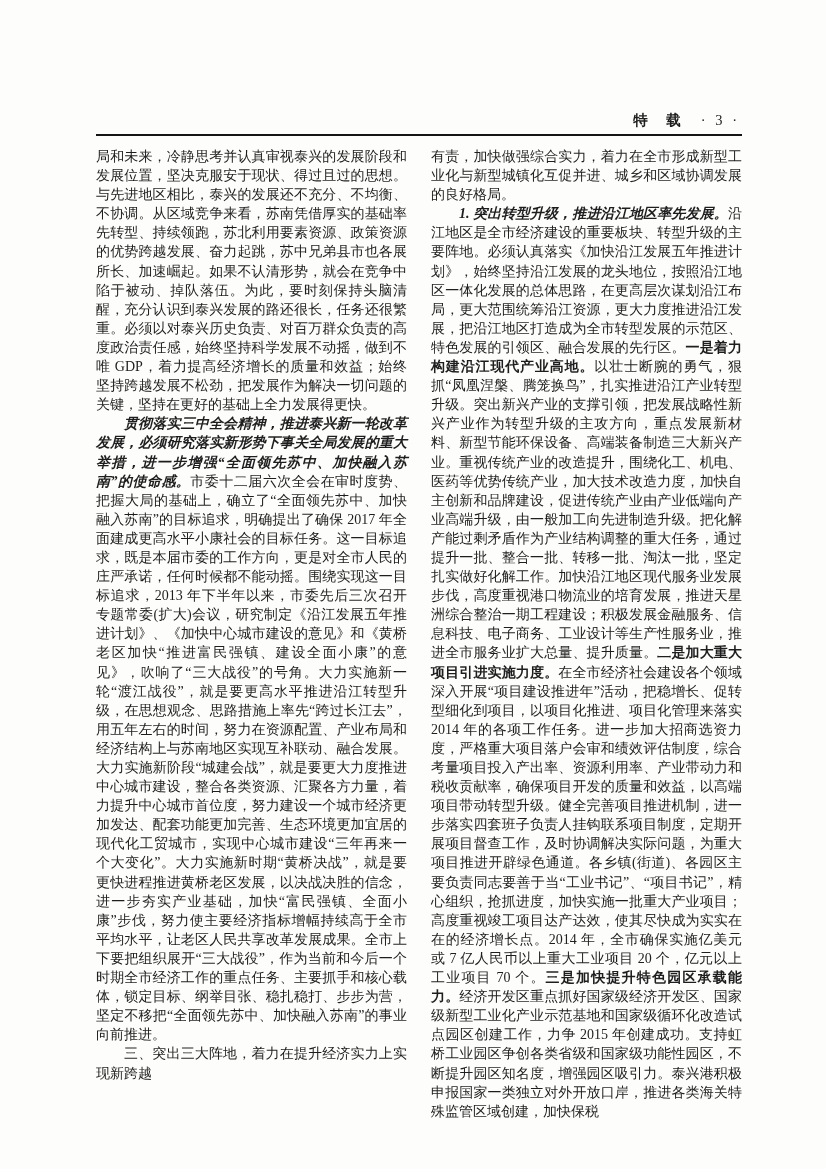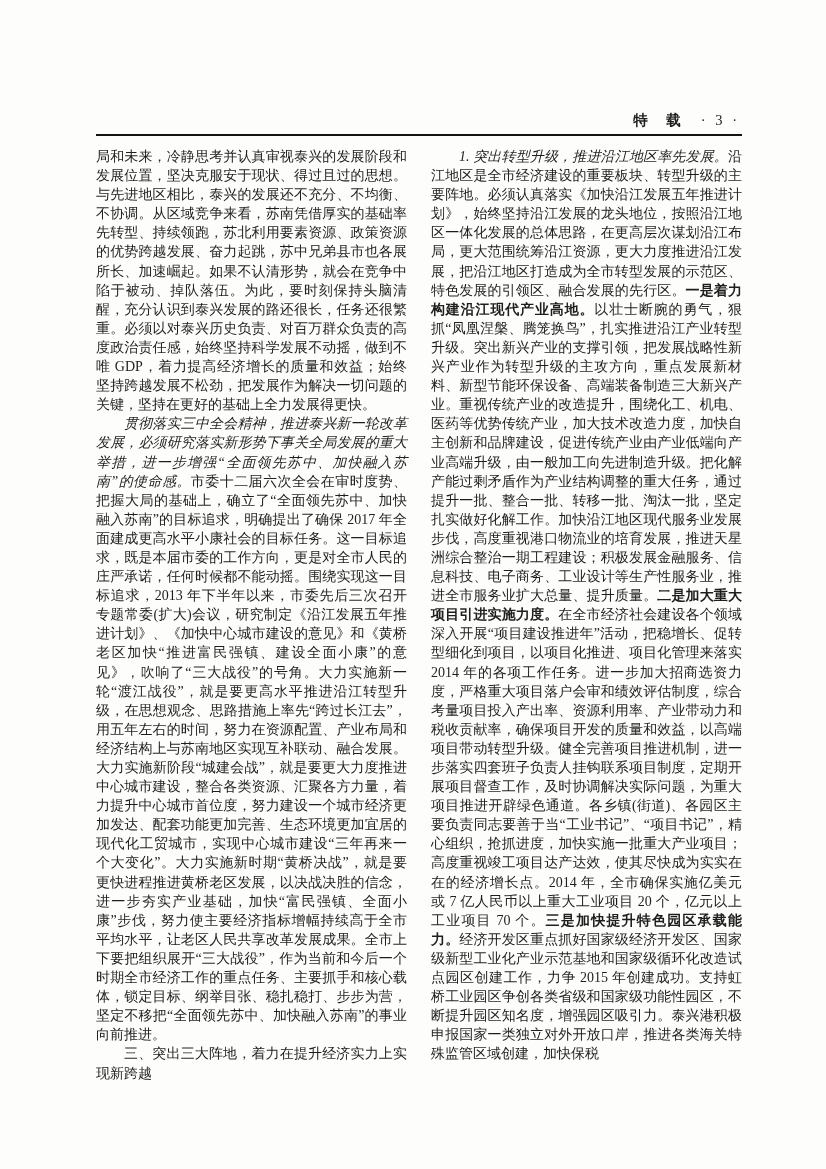--- a/index.html
+++ b/index.html
@@ -57,20 +57,21 @@
   .col p {
     margin: 0;
     padding: 0;
     text-indent: 2em;
   }
   .col p.noindent {
     text-indent: 0;
   }
   .kai {
     font-style: italic;
+    font-weight: bold;
   }
   .heading {
     font-weight: normal;
     font-family: "Liberation Sans", "DejaVu Sans", sans-serif;
   }
   .boldlead {
     font-weight: bold;
     font-family: "Liberation Sans", "DejaVu Sans", sans-serif;
   }
 </style>
@@ -88,18 +89,19 @@
 
     <div class="columns">
 
       <div class="col">
         <p class="noindent"><span>局和未来，冷静思考并认真审视泰兴的发展阶段和发展位置，坚决克服安于现状、得过且过的思想。与先进地区相比，泰兴的发展还不充分、不均衡、不协调。从区域竞争来看，苏南凭借厚实的基础率先转型、持续领跑，苏北利用要素资源、政策资源的优势跨越发展、奋力起跳，苏中兄弟县市也各展所长、加速崛起。如果不认清形势，就会在竞争中陷于被动、掉队落伍。为此，要时刻保持头脑清醒，充分认识到泰兴发展的路还很长，任务还很繁重。必须以对泰兴历史负责、对百万群众负责的高度政治责任感，始终坚持科学发展不动摇，做到不唯 GDP，着力提高经济增长的质量和效益；始终坚持跨越发展不松劲，把发展作为解决一切问题的关键，坚持在更好的基础上全力发展得更快。</span></p>
         <p><span class="kai">贯彻落实三中全会精神，推进泰兴新一轮改革发展，必须研究落实新形势下事关全局发展的重大举措，进一步增强“全面领先苏中、加快融入苏南”的使命感。</span><span>市委十二届六次全会在审时度势、把握大局的基础上，确立了“全面领先苏中、加快融入苏南”的目标追求，明确提出了确保 2017 年全面建成更高水平小康社会的目标任务。这一目标追求，既是本届市委的工作方向，更是对全市人民的庄严承诺，任何时候都不能动摇。围绕实现这一目标追求，2013 年下半年以来，市委先后三次召开专题常委(扩大)会议，研究制定《沿江发展五年推进计划》、《加快中心城市建设的意见》和《黄桥老区加快“推进富民强镇、建设全面小康”的意见》，吹响了“三大战役”的号角。大力实施新一轮“渡江战役”，就是要更高水平推进沿江转型升级，在思想观念、思路措施上率先“跨过长江去”，用五年左右的时间，努力在资源配置、产业布局和经济结构上与苏南地区实现互补联动、融合发展。大力实施新阶段“城建会战”，就是要更大力度推进中心城市建设，整合各类资源、汇聚各方力量，着力提升中心城市首位度，努力建设一个城市经济更加发达、配套功能更加完善、生态环境更加宜居的现代化工贸城市，实现中心城市建设“三年再来一个大变化”。大力实施新时期“黄桥决战”，就是要更快进程推进黄桥老区发展，以决战决胜的信念，进一步夯实产业基础，加快“富民强镇、全面小康”步伐，努力使主要经济指标增幅持续高于全市平均水平，让老区人民共享改革发展成果。全市上下要把组织展开“三大战役”，作为当前和今后一个时期全市经济工作的重点任务、主要抓手和核心载体，锁定目标、纲举目张、稳扎稳打、步步为营，坚定不移把“全面领先苏中、加快融入苏南”的事业向前推进。</span></p>
         <p class="heading"><span>三、突出三大阵地，着力在提升经济实力上实现新跨越</span></p>
       </div>
 
       <div class="col">
+        <p class="noindent"><span>有责，加快做强综合实力，着力在全市形成新型工业化与新型城镇化互促并进、城乡和区域协调发展的良好格局。</span></p>
         <p><span class="kai">1. 突出转型升级，推进沿江地区率先发展。</span><span>沿江地区是全市经济建设的重要板块、转型升级的主要阵地。必须认真落实《加快沿江发展五年推进计划》，始终坚持沿江发展的龙头地位，按照沿江地区一体化发展的总体思路，在更高层次谋划沿江布局，更大范围统筹沿江资源，更大力度推进沿江发展，把沿江地区打造成为全市转型发展的示范区、特色发展的引领区、融合发展的先行区。</span><span class="boldlead">一是着力构建沿江现代产业高地。</span><span>以壮士断腕的勇气，狠抓“凤凰涅槃、腾笼换鸟”，扎实推进沿江产业转型升级。突出新兴产业的支撑引领，把发展战略性新兴产业作为转型升级的主攻方向，重点发展新材料、新型节能环保设备、高端装备制造三大新兴产业。重视传统产业的改造提升，围绕化工、机电、医药等优势传统产业，加大技术改造力度，加快自主创新和品牌建设，促进传统产业由产业低端向产业高端升级，由一般加工向先进制造升级。把化解产能过剩矛盾作为产业结构调整的重大任务，通过提升一批、整合一批、转移一批、淘汰一批，坚定扎实做好化解工作。加快沿江地区现代服务业发展步伐，高度重视港口物流业的培育发展，推进天星洲综合整治一期工程建设；积极发展金融服务、信息科技、电子商务、工业设计等生产性服务业，推进全市服务业扩大总量、提升质量。</span><span class="boldlead">二是加大重大项目引进实施力度。</span><span>在全市经济社会建设各个领域深入开展“项目建设推进年”活动，把稳增长、促转型细化到项目，以项目化推进、项目化管理来落实 2014 年的各项工作任务。进一步加大招商选资力度，严格重大项目落户会审和绩效评估制度，综合考量项目投入产出率、资源利用率、产业带动力和税收贡献率，确保项目开发的质量和效益，以高端项目带动转型升级。健全完善项目推进机制，进一步落实四套班子负责人挂钩联系项目制度，定期开展项目督查工作，及时协调解决实际问题，为重大项目推进开辟绿色通道。各乡镇(街道)、各园区主要负责同志要善于当“工业书记”、“项目书记”，精心组织，抢抓进度，加快实施一批重大产业项目；高度重视竣工项目达产达效，使其尽快成为实实在在的经济增长点。2014 年，全市确保实施亿美元或 7 亿人民币以上重大工业项目 20 个，亿元以上工业项目 70 个。</span><span class="boldlead">三是加快提升特色园区承载能力。</span><span>经济开发区重点抓好国家级经济开发区、国家级新型工业化产业示范基地和国家级循环化改造试点园区创建工作，力争 2015 年创建成功。支持虹桥工业园区争创各类省级和国家级功能性园区，不断提升园区知名度，增强园区吸引力。泰兴港积极申报国家一类独立对外开放口岸，推进各类海关特殊监管区域创建，加快保税</span></p>
       </div>
 
     </div>
   </div>
 </div>
 
 </body></html>

